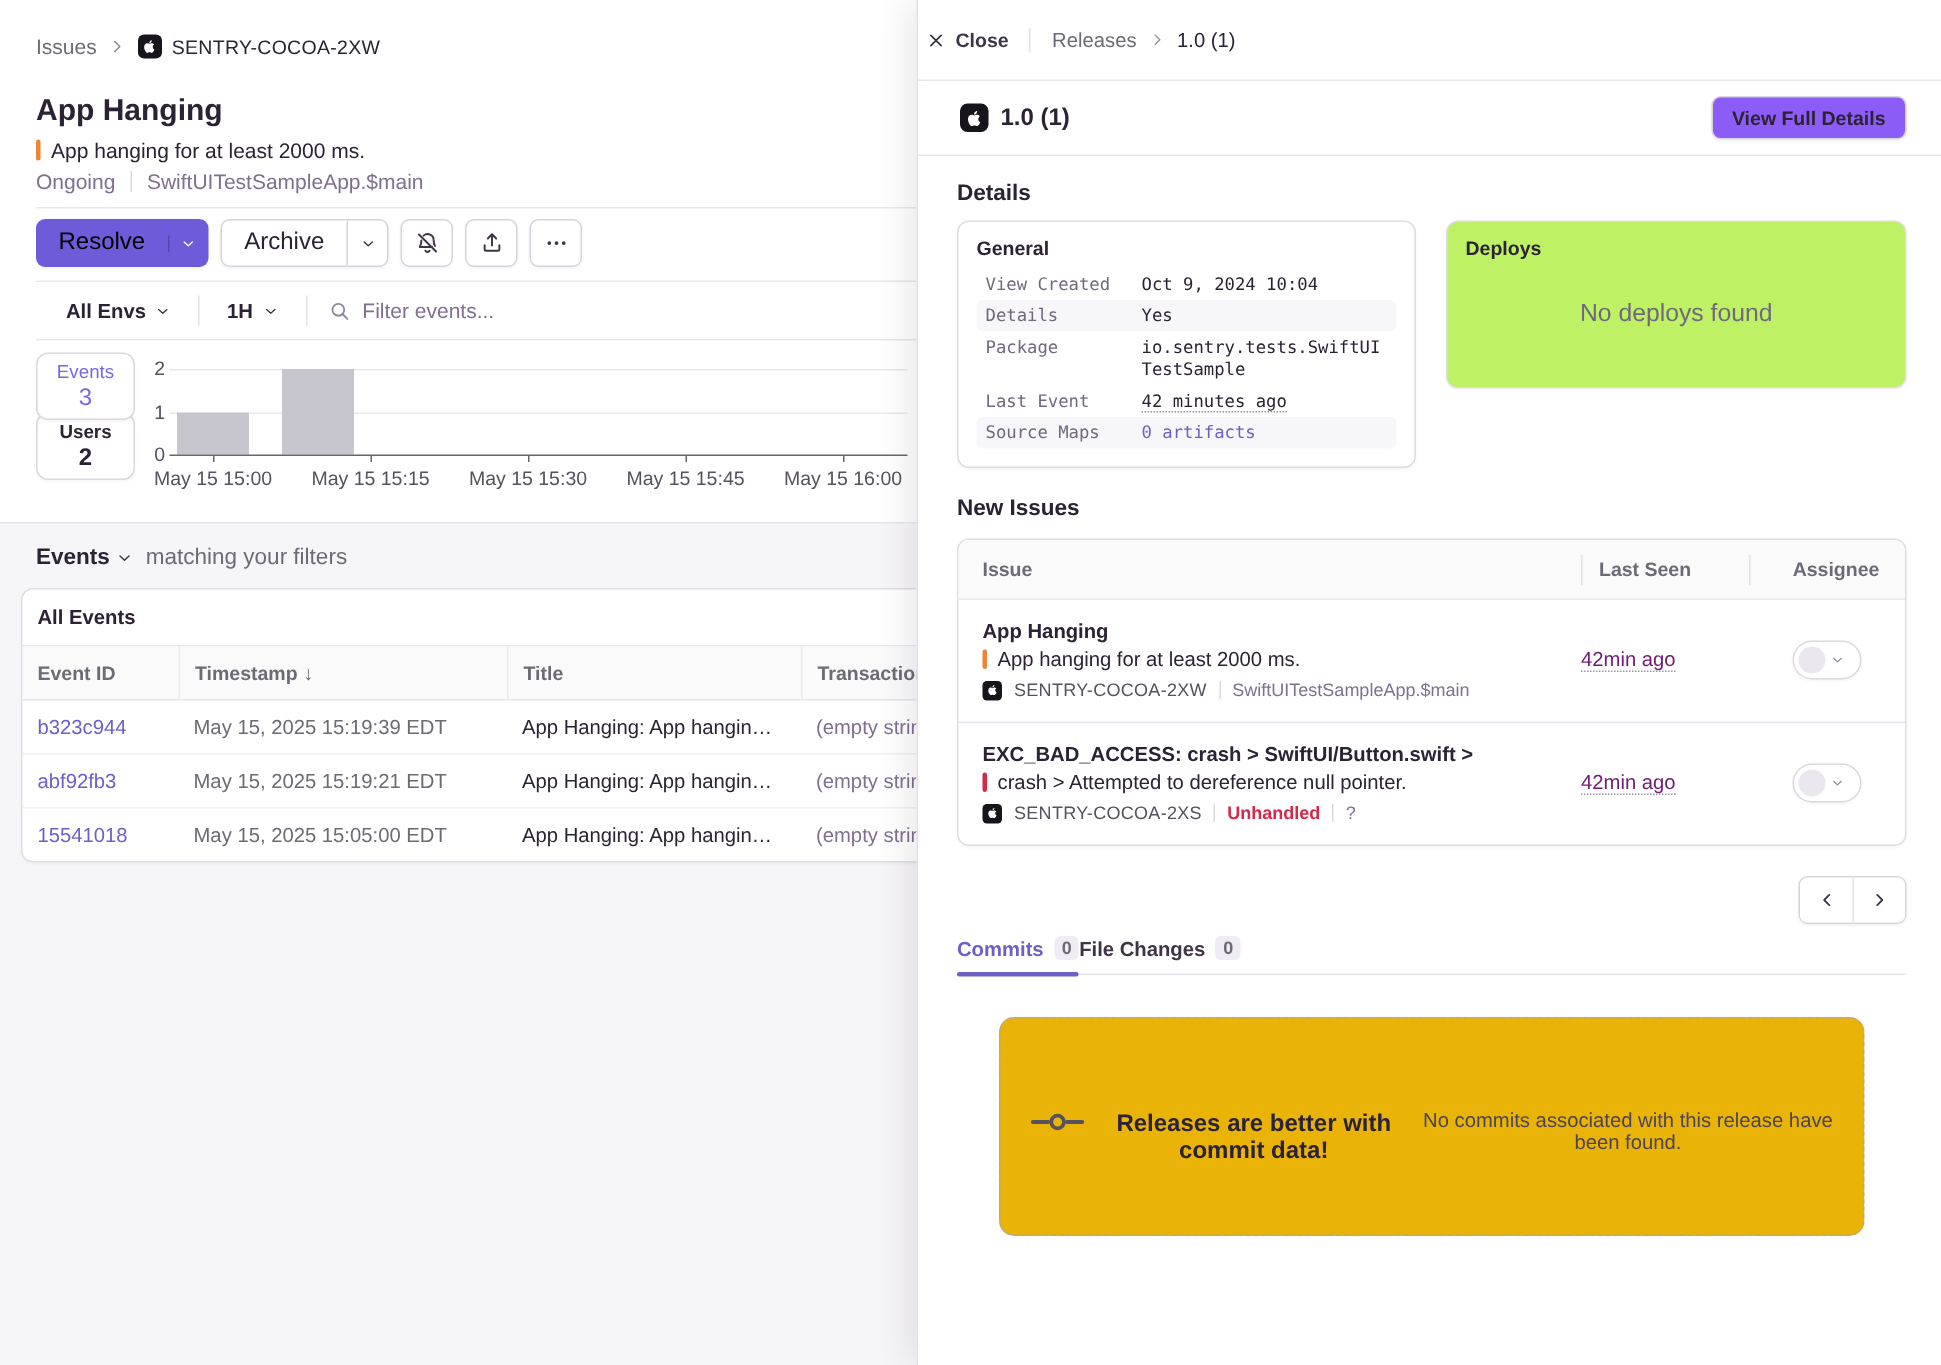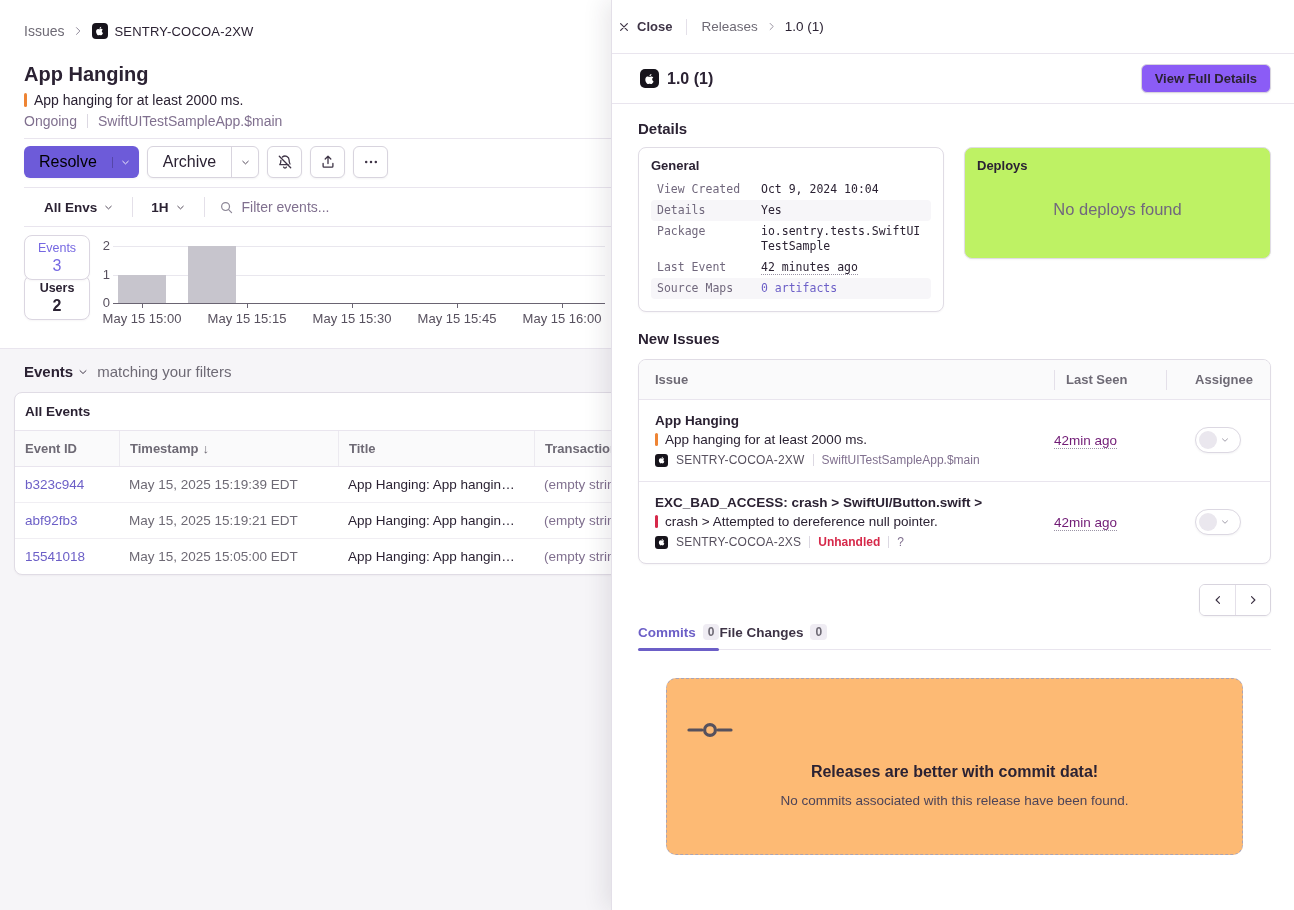--- a/index.html
+++ b/index.html
@@ -142,21 +142,21 @@
   .pager { display:flex; border:1px solid #d8d4de; border-radius:6px; overflow:hidden; box-shadow:0 1px 2px rgba(43,34,51,.05); }
   .pager .pg-btn { width:35px; height:30px; display:flex; align-items:center; justify-content:center; background:#fff; cursor:pointer; }
   .pager .pg-btn + .pg-btn { border-left:1px solid #e4e0e9; }
 
   .tabs-row { margin-top:8px; display:flex; border-bottom:1px solid #e9e5ee;font-weight:bold; }
   .tab { display:flex; align-items:center; gap:7px; font-size:13.5px; color:#3e3446; padding-bottom:9px; cursor:pointer; position:relative; }
   .tab .count-badge { background:#efecf3; color:#6e6a75; font-size:12px; line-height:16px; padding:0 5px; border-radius:4px; }
   .tab.active { color:#6c5fc7; }
   .tab.active::after { content:""; position:absolute; left:0; right:0; bottom:-2px; height:3px; background:#6c5fc7; border-radius:2px; }
 
-  .commit-empty { margin:28px 28px 0; border:1px dashed #aba4b4; border-radius:10px; background:#fdba74; padding:40px 20px 46px; display:flex; flex-direction:column; text-align:center; }
+  .commit-empty { margin:28px 28px 0; border:1px dashed #aba4b4; border-radius:10px; background:#eab308; padding:40px 20px 46px; display:flex; flex-direction:row; align-items:center; text-align:center; }
   .commit-empty .ce-title { margin-top:22px; font-size:16px; font-weight:700; color:#2b2233; }
   .commit-empty .ce-sub { margin-top:12px; font-size:13.5px; color:#4d4458; }
 
   .ic { stroke:#3e3446; fill:none; stroke-width:1.3; stroke-linecap:round; stroke-linejoin:round; }
   .ic-muted { stroke:#8d8797; }
 </style>
 </head>
 <body>
 
 <div class="page">

